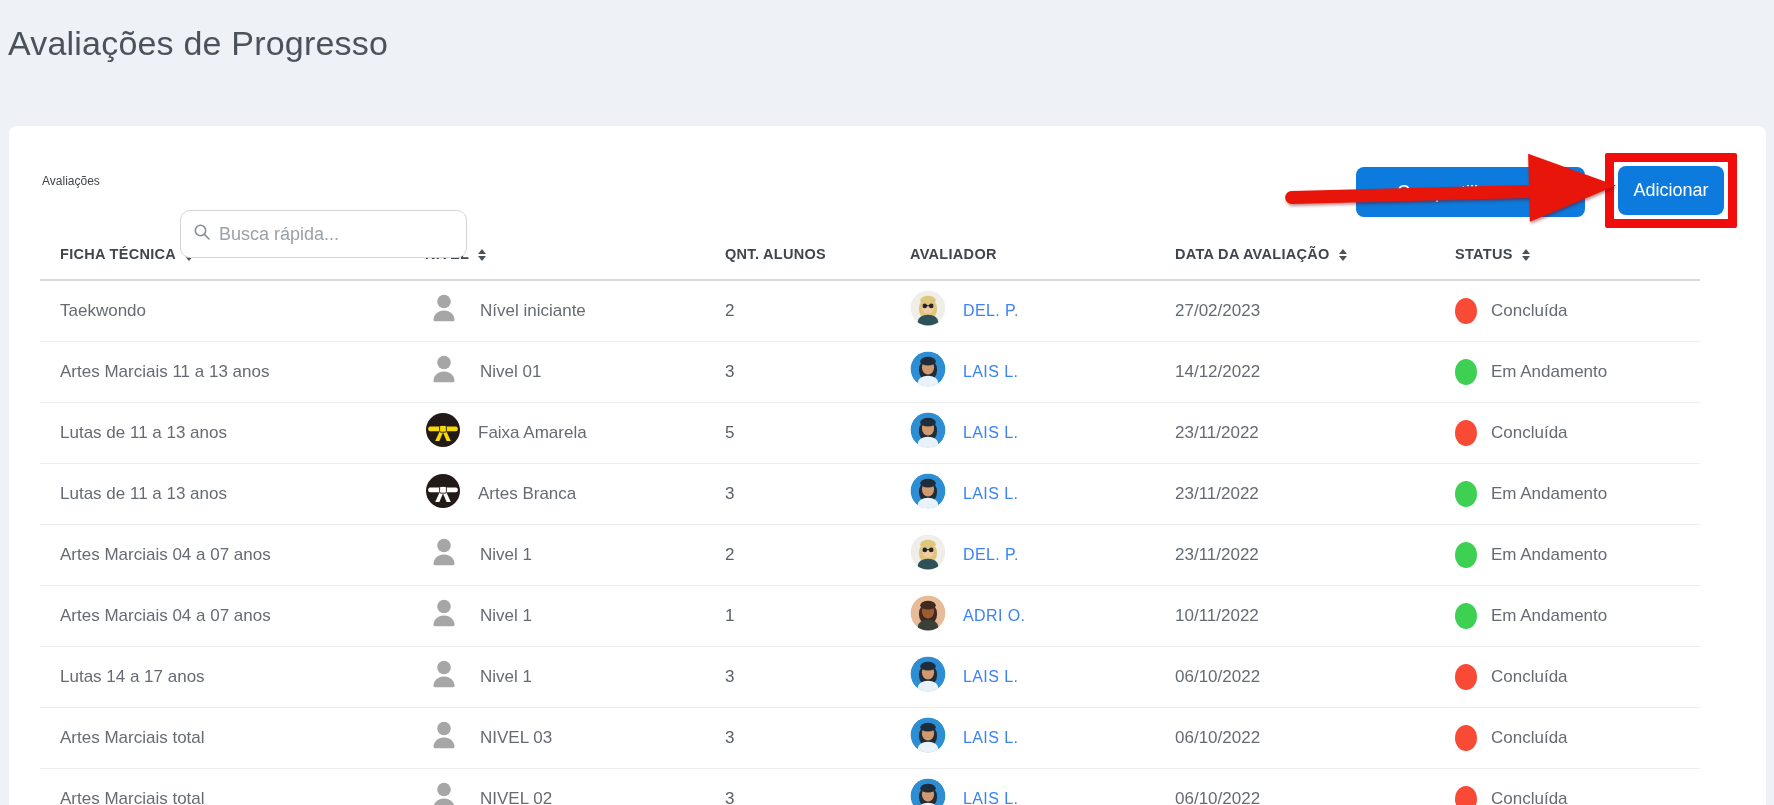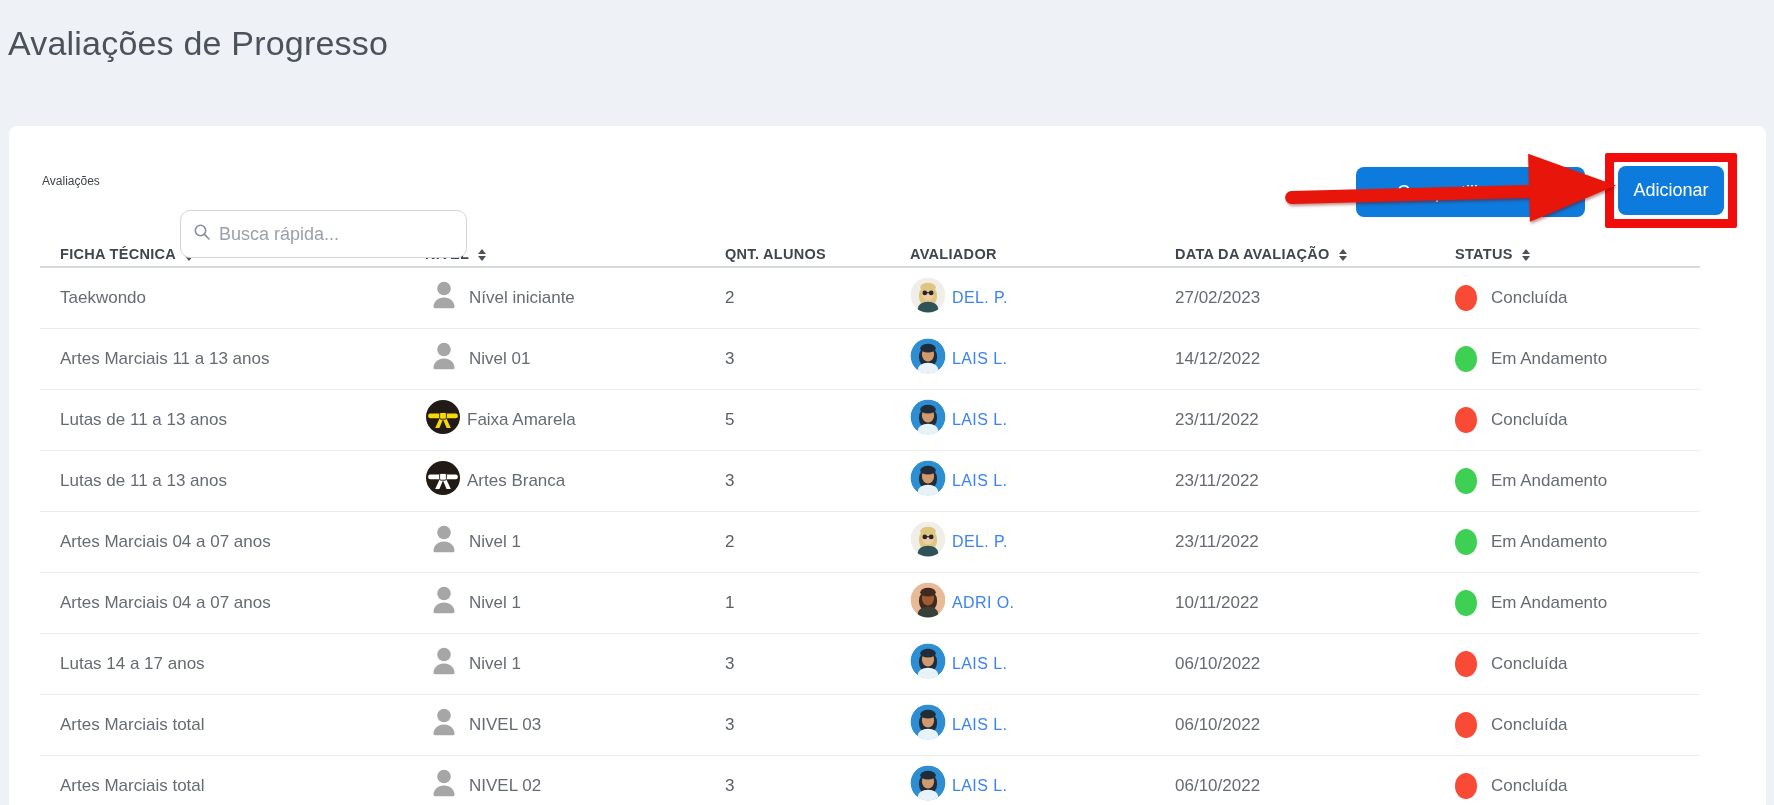--- a/index.html
+++ b/index.html
@@ -38,25 +38,25 @@
   .add-btn { width:106px; height:49px; display:block; }
 
   .arrow-svg { position:absolute; left:1268px; top:20px; z-index:50;
                filter:drop-shadow(1px 2px 1.5px rgba(110,0,0,.45));
                pointer-events:none; }
 
   
   table { border-collapse:collapse; table-layout:fixed; width:1660px;
           margin-left:31px; }
   th { text-align:left; font-size:14.5px; font-weight:600; color:#40464e;
-       letter-spacing:.3px; padding:0 8px 4px 20px; vertical-align:middle;
+       letter-spacing:.3px; padding:0 8px 17px 20px; vertical-align:middle;
        border-bottom:2px solid #d7d9db; white-space:nowrap; }
   td { height:61px; padding:0 8px 0 20px; font-size:17px; color:#666b73;
        border-bottom:1px solid #eceded; white-space:nowrap; overflow:hidden; }
-  .cell-flex { display:flex; align-items:center; gap:6px; }
+  .cell-flex { display:flex; align-items:center; gap:17px; }
   .avaliador-name { font-size:16px; letter-spacing:.4px; color:#3b82f6; }
   .qnt { color:#5a6067; }
   .status-dot { width:22px; height:26px; border-radius:50%; flex:0 0 auto; }
 
   .sorter { display:inline-flex; flex-direction:column; gap:2px; margin-left:9px;
             vertical-align:middle; }
   .sorter i { width:0; height:0; border-left:4.5px solid transparent;
               border-right:4.5px solid transparent; display:block; }
   .sorter .up   { border-bottom:5.5px solid #4c5259; }
   .sorter .down { border-top:5.5px solid #4c5259; }

